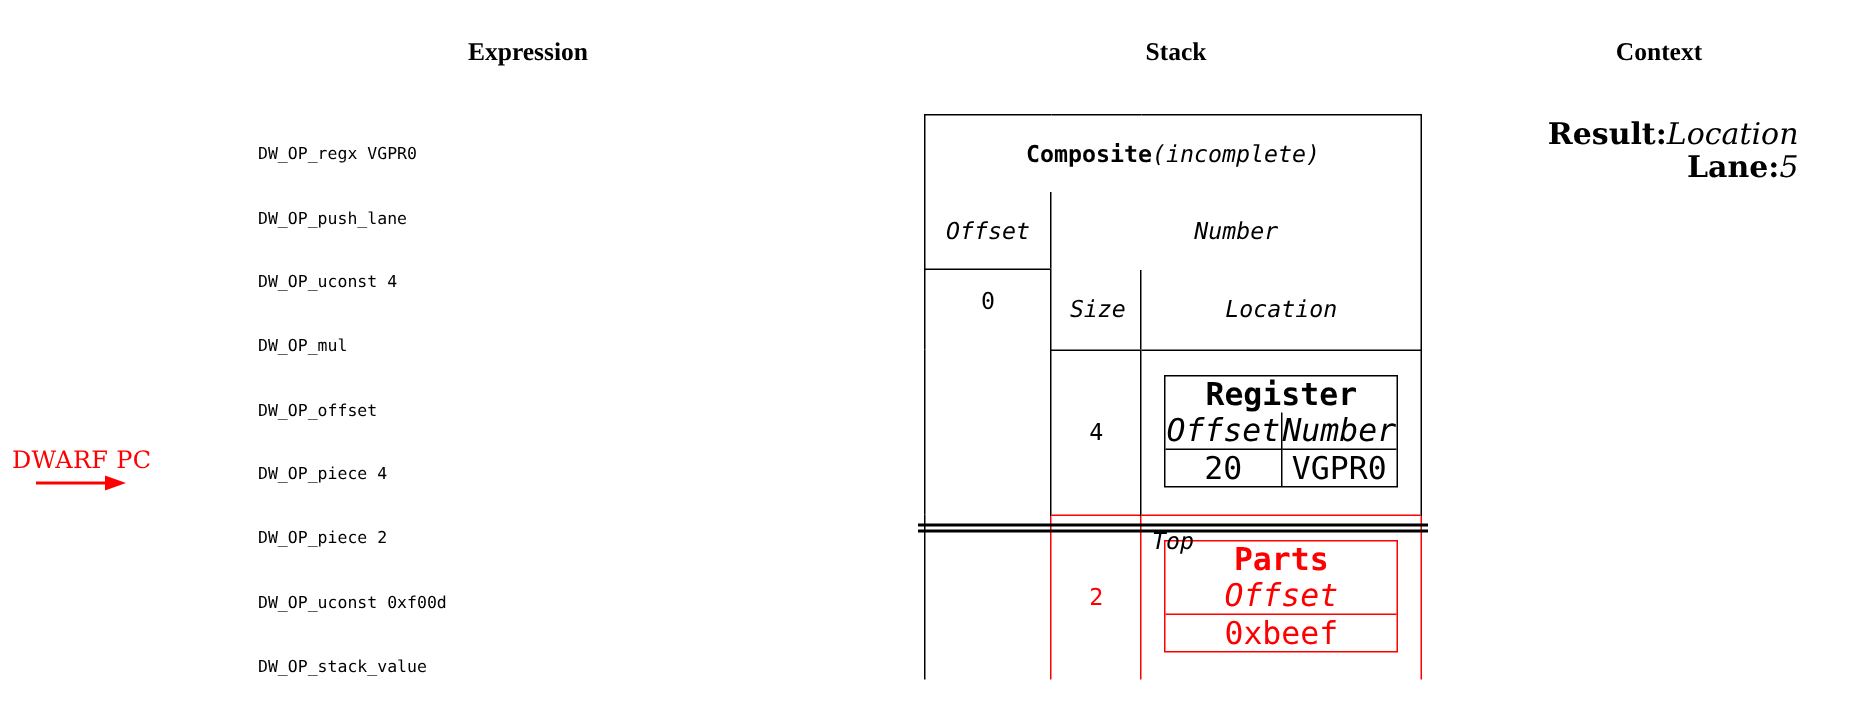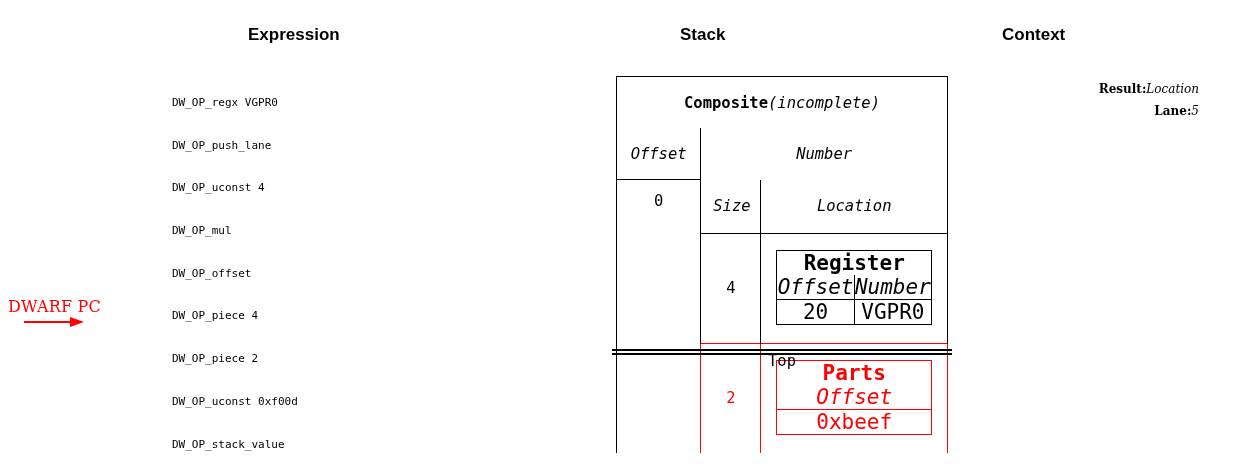--- a/index.html
+++ b/index.html
@@ -9,25 +9,26 @@
   }
   body {
     width: 1241px;
     height: 468px;
     position: relative;
     font-family: "DejaVu Sans Mono", monospace;
     overflow: hidden;
   }
   .heading {
     position: absolute;
-    font-family: Liberation Sans, sans-serif;
+    font-family: Liberation Serif, serif;
     font-weight: bold;
     font-size: 17px;
     color: #000;
     white-space: nowrap;
+    text-align: center;
   }
   #heading-expression { left: 248px; top: 25px; width: 208px; }
   #heading-stack      { left: 680px; top: 25px; width: 208px; }
   #heading-context    { left: 1002px; top: 25px; width: 208px; }
 
   
   #expression-list {
     position: absolute;
     left: 172px;
     top: 74px;
@@ -168,33 +169,34 @@
     width: 100%;
     margin-top: 2.4px;
   }
   #top-label {
     position: absolute;
     left: 612px;
     top: 352px;
     width: 340px;
     text-align: center;
     font-family: "DejaVu Sans Mono", monospace;
+    font-style: italic;
     font-size: 15.5px;
     color: #000;
   }
 
   
   #context-block {
     position: absolute;
     left: 966px;
     top: 78px;
     width: 233px;
     text-align: right;
     font-family: "DejaVu Serif", serif;
-    font-size: 12px;
+    font-size: 20px;
     color: #000;
     line-height: 22px;
   }
   #context-block .ctx-row { white-space: nowrap; }
   #context-block .ctx-key { font-weight: bold; }
   #context-block .ctx-val { font-style: italic; }
 </style>
 </head>
 <body>
 

